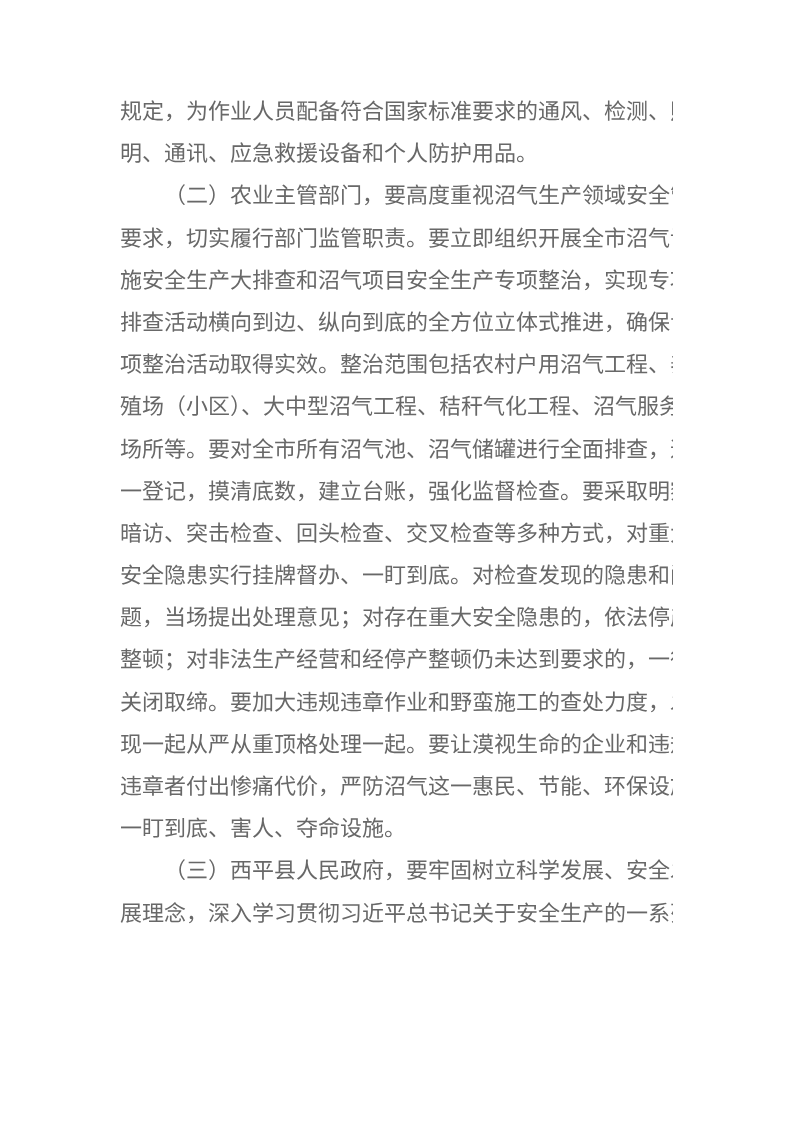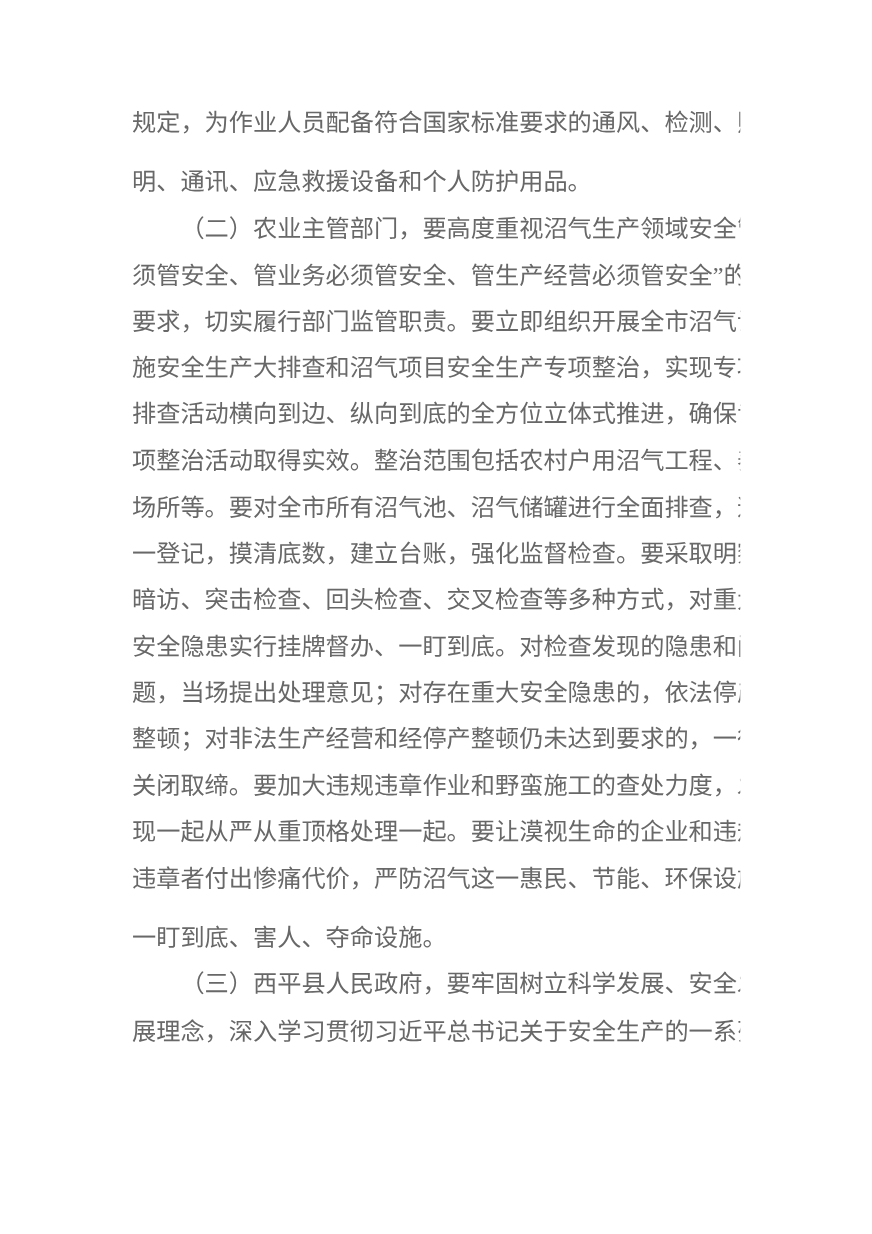--- a/index.html
+++ b/index.html
@@ -39,39 +39,38 @@
     white-space: nowrap;
     text-align: justify;
     text-align-last: justify;
     overflow: hidden;
   }
   .line.indent {
     padding-left: 44px;
   }
   .line.flush {
     text-align-last: left;
-    margin-top: 12px;
   }
 </style>
 </head>
 <body>
 
 <div class="page">
   <div class="doc-body">
       <div class="paragraph">
         <div class="line">规定，为作业人员配备符合国家标准要求的通风、检测、照</div>
         <div class="line flush">明、通讯、应急救援设备和个人防护用品。</div>
       </div>
       <div class="paragraph">
         <div class="line indent">（二）农业主管部门，要高度重视沼气生产领域安全管</div>
-        <div class="line">须管安全、管业务必须管安全、管生产经营必须管安全”的</div>
         <div class="line">要求，切实履行部门监管职责。要立即组织开展全市沼气设</div>
         <div class="line">施安全生产大排查和沼气项目安全生产专项整治，实现专项</div>
         <div class="line">排查活动横向到边、纵向到底的全方位立体式推进，确保专</div>
         <div class="line">项整治活动取得实效。整治范围包括农村户用沼气工程、养</div>
+        <div class="line">殖场（小区）、大中型沼气工程、秸秆气化工程、沼气服务</div>
         <div class="line">场所等。要对全市所有沼气池、沼气储罐进行全面排查，逐</div>
         <div class="line">一登记，摸清底数，建立台账，强化监督检查。要采取明察</div>
         <div class="line">暗访、突击检查、回头检查、交叉检查等多种方式，对重大</div>
         <div class="line">安全隐患实行挂牌督办、一盯到底。对检查发现的隐患和问</div>
         <div class="line">题，当场提出处理意见；对存在重大安全隐患的，依法停产</div>
         <div class="line">整顿；对非法生产经营和经停产整顿仍未达到要求的，一律</div>
         <div class="line">关闭取缔。要加大违规违章作业和野蛮施工的查处力度，发</div>
         <div class="line">现一起从严从重顶格处理一起。要让漠视生命的企业和违规</div>
         <div class="line">违章者付出惨痛代价，严防沼气这一惠民、节能、环保设施</div>
         <div class="line flush">一盯到底、害人、夺命设施。</div>

